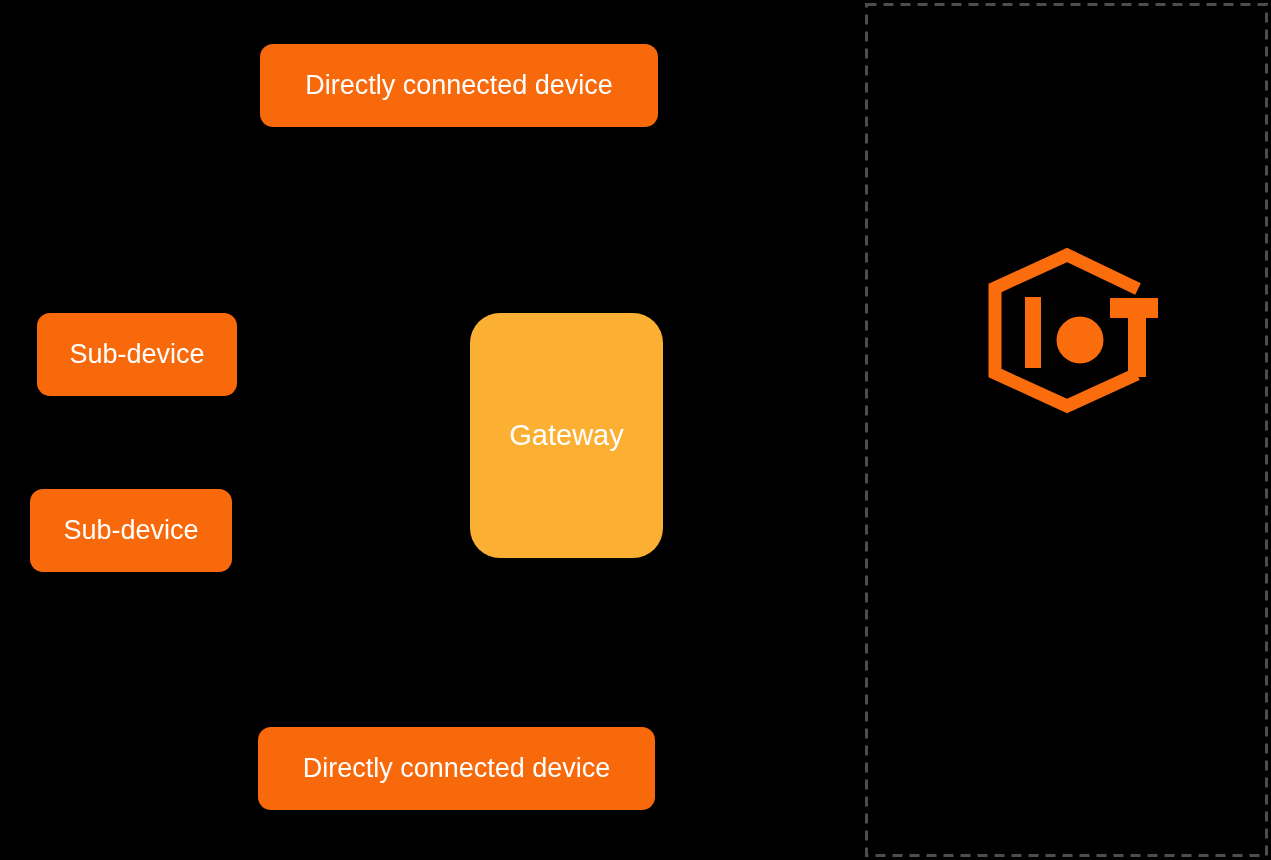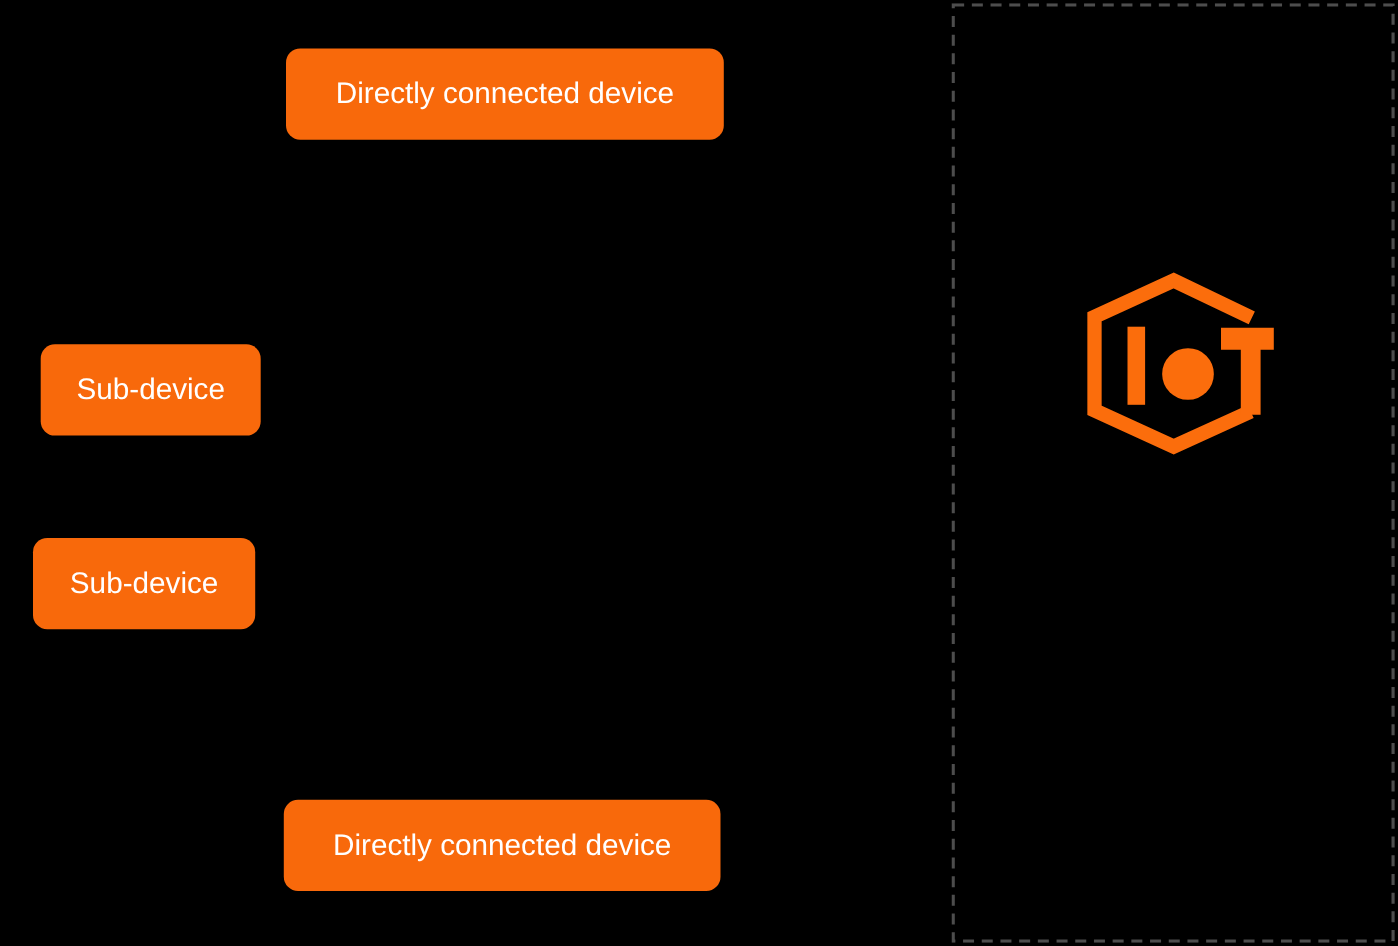--- a/index.html
+++ b/index.html
@@ -60,20 +60,23 @@
   </div>
 
   <div class="node device-box sub-device-1">
     <span>Sub-device</span>
   </div>
 
   <div class="node device-box sub-device-2">
     <span>Sub-device</span>
   </div>
 
+  <div class="node gateway-box">
+    <span>Gateway</span>
+  </div>
 
   <div class="node device-box bottom-device">
     <span>Directly connected device</span>
   </div>
 
   <svg class="cloud-region" viewBox="0 0 403 854" aria-hidden="true">
     <rect x="1.5" y="1.5" width="400" height="851" fill="none" stroke="var(--dash)" stroke-width="3" stroke-dasharray="10 7"></rect>
   </svg>
 
   <svg class="iot-logo" viewBox="0 0 180 177" aria-hidden="true">

